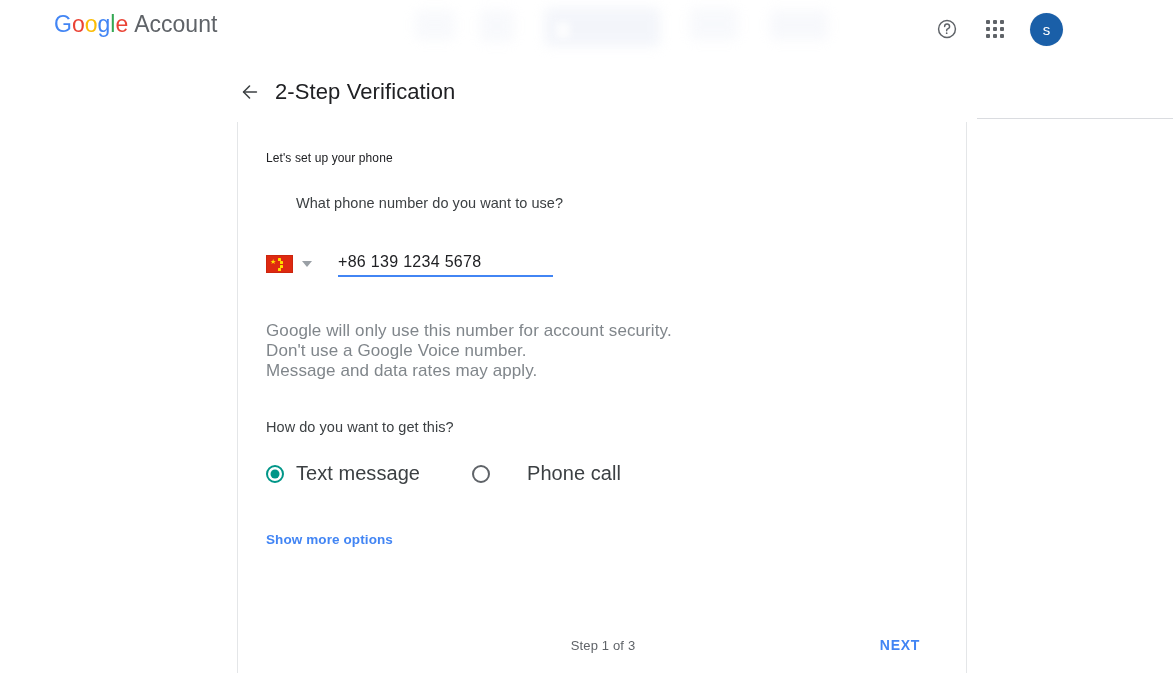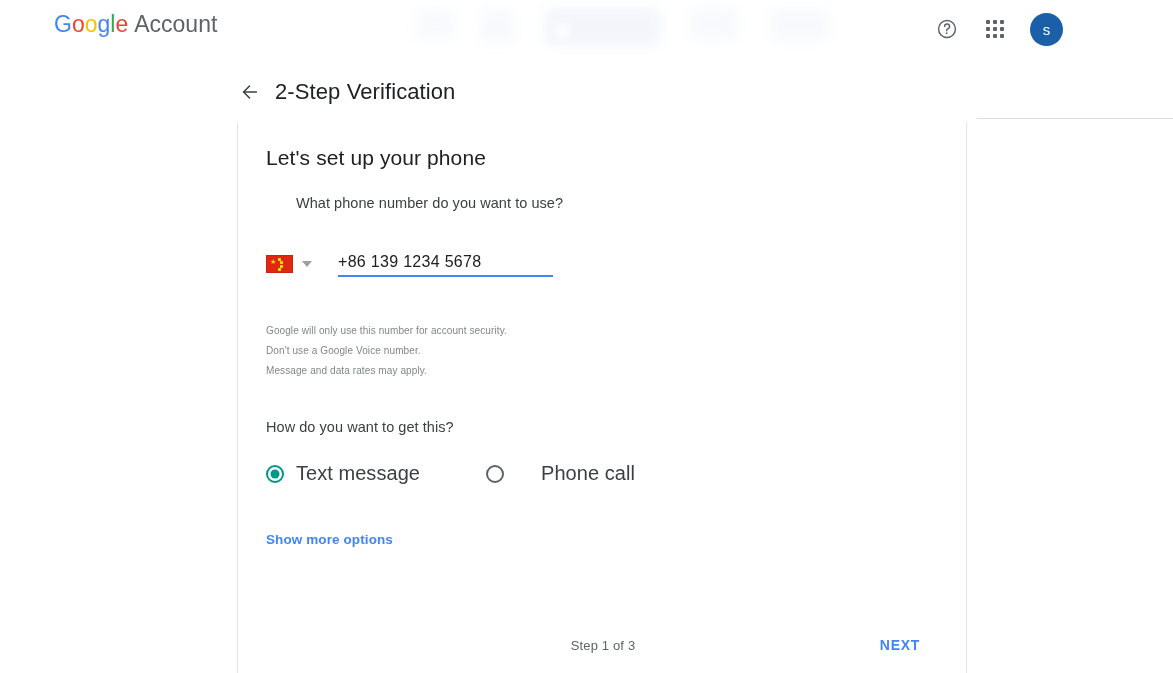--- a/index.html
+++ b/index.html
@@ -158,21 +158,21 @@
     border-left: 1px solid #e4e6e8;
     border-right: 1px solid #e4e6e8;
     z-index: 10;
   }
 
   .card-body {
     padding: 26px 28px 0 28px;
   }
 
   .section-heading {
-    font-size: 21px;
+    font-size: 12px;
     color: #202124;
     font-weight: 400;
     line-height: 26px;
     margin-bottom: 22px;
     letter-spacing: 0.1px;
   }
 
   .question {
     font-size: 14.5px;
     color: #3c4043;
@@ -252,21 +252,21 @@
     position: absolute;
     left: 0; bottom: 0;
     width: 100%;
     height: 2px;
     background: #4285f4;
   }
 
   
   .helper {
     margin-top: 44px;
-    font-size: 10px;
+    font-size: 17px;
     color: #80868b;
     line-height: 20px;
     letter-spacing: 0.1px;
   }
   .helper div { white-space: nowrap; }
 
   
   .codes-question {
     margin-top: 38px;
     font-size: 14.5px;
@@ -278,21 +278,21 @@
     display: flex;
     align-items: center;
     margin-top: 27px;
   }
   .radio-opt {
     display: flex;
     align-items: center;
     cursor: pointer;
     gap: 12px;
   }
-  .radio-opt + .radio-opt { margin-left: 66px; gap: 37px; }
+  .radio-opt + .radio-opt { margin-left: 52px; gap: 37px; }
 
   .radio {
     width: 18px; height: 18px;
     border-radius: 50%;
     border: 2px solid #5f6368;
     position: relative;
     flex: none;
     background: #fff;
   }
   .radio.checked { border-color: #009688; }

